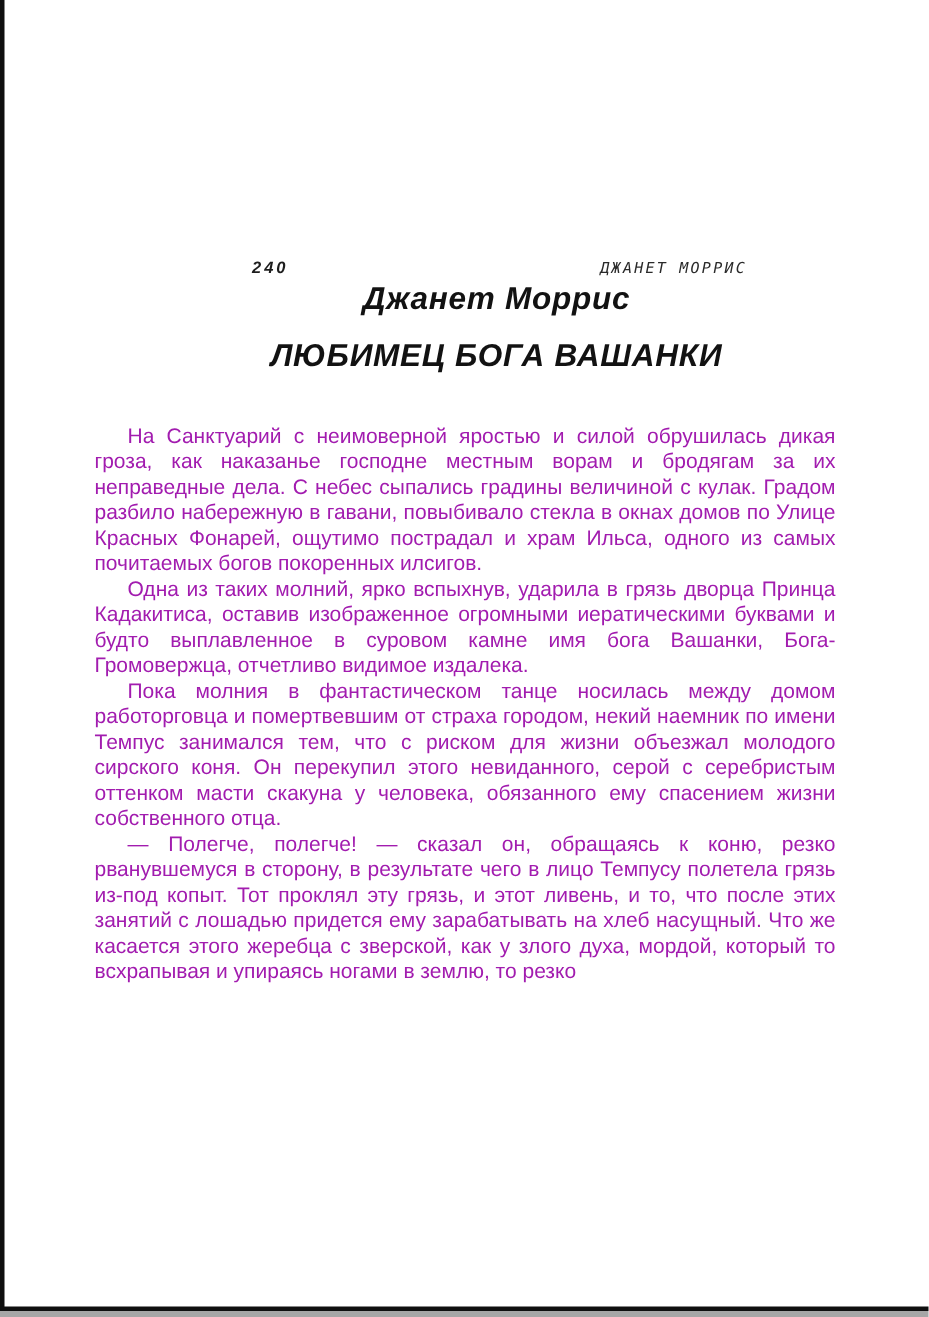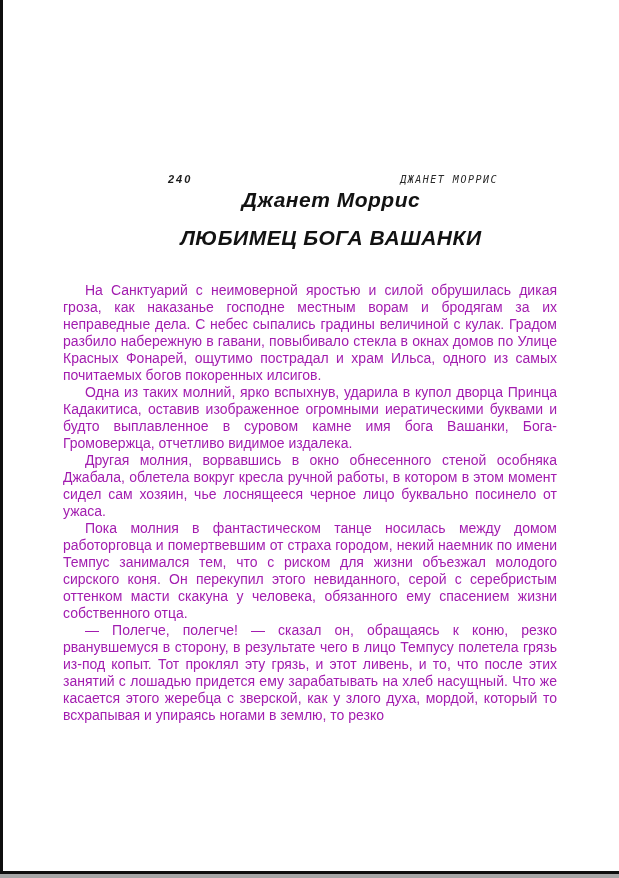--- a/index.html
+++ b/index.html
@@ -112,22 +112,21 @@
     <span class="page-number">240</span>
     <span class="running-title">ДЖАНЕТ МОРРИС</span>
   </div>
 
   <div class="author-heading">Джанет Моррис</div>
 
   <div class="book-title">ЛЮБИМЕЦ БОГА ВАШАНКИ</div>
 
   <div class="body-text">
     <p>На Санктуарий с неимоверной яростью и силой обрушилась дикая гроза, как наказанье господне местным ворам и бродягам за их неправедные дела. С небес сыпались градины величиной с кулак. Градом разбило набережную в гавани, повыбивало стекла в окнах домов по Улице Красных Фонарей, ощутимо пострадал и храм Ильса, одного из самых почитаемых богов покоренных илсигов.</p>
-    <p>Одна из таких молний, ярко вспыхнув, ударила в купол дворца Принца Кадакитиса, оставив изображенное огромными иератическими буквами и будто выплавленное в суровом камне имя бога Вашанки, Бога-Громовержца, отчетливо видимое издалека.</p>
-    <p>Другая молния, ворвавшись в окно обнесенного стеной особняка Джабала, облетела вокруг кресла ручной работы, в котором в этом момент сидел сам хозяин, чье лоснящееся черное лицо буквально посинело от ужаса.</p>
+    <p>Одна из таких молний, ярко вспыхнув, ударила в грязь дворца Принца Кадакитиса, оставив изображенное огромными иератическими буквами и будто выплавленное в суровом камне имя бога Вашанки, Бога-Громовержца, отчетливо видимое издалека.</p>
     <p>Пока молния в фантастическом танце носилась между домом работорговца и помертвевшим от страха городом, некий наемник по имени Темпус занимался тем, что с риском для жизни объезжал молодого сирского коня. Он перекупил этого невиданного, серой с серебристым оттенком масти скакуна у человека, обязанного ему спасением жизни собственного отца.</p>
     <p>— Полегче, полегче! — сказал он, обращаясь к коню, резко рванувшемуся в сторону, в результате чего в лицо Темпусу полетела грязь из-под копыт. Тот проклял эту грязь, и этот ливень, и то, что после этих занятий с лошадью придется ему зарабатывать на хлеб насущный. Что же касается этого жеребца с зверской, как у злого духа, мордой, который то всхрапывая и упираясь ногами в землю, то резко</p>
   </div>
 
   <div class="left-edge"></div>
   <div class="bottom-edge"></div>
   <div class="bottom-shadow"></div>
 
 </div>
 

